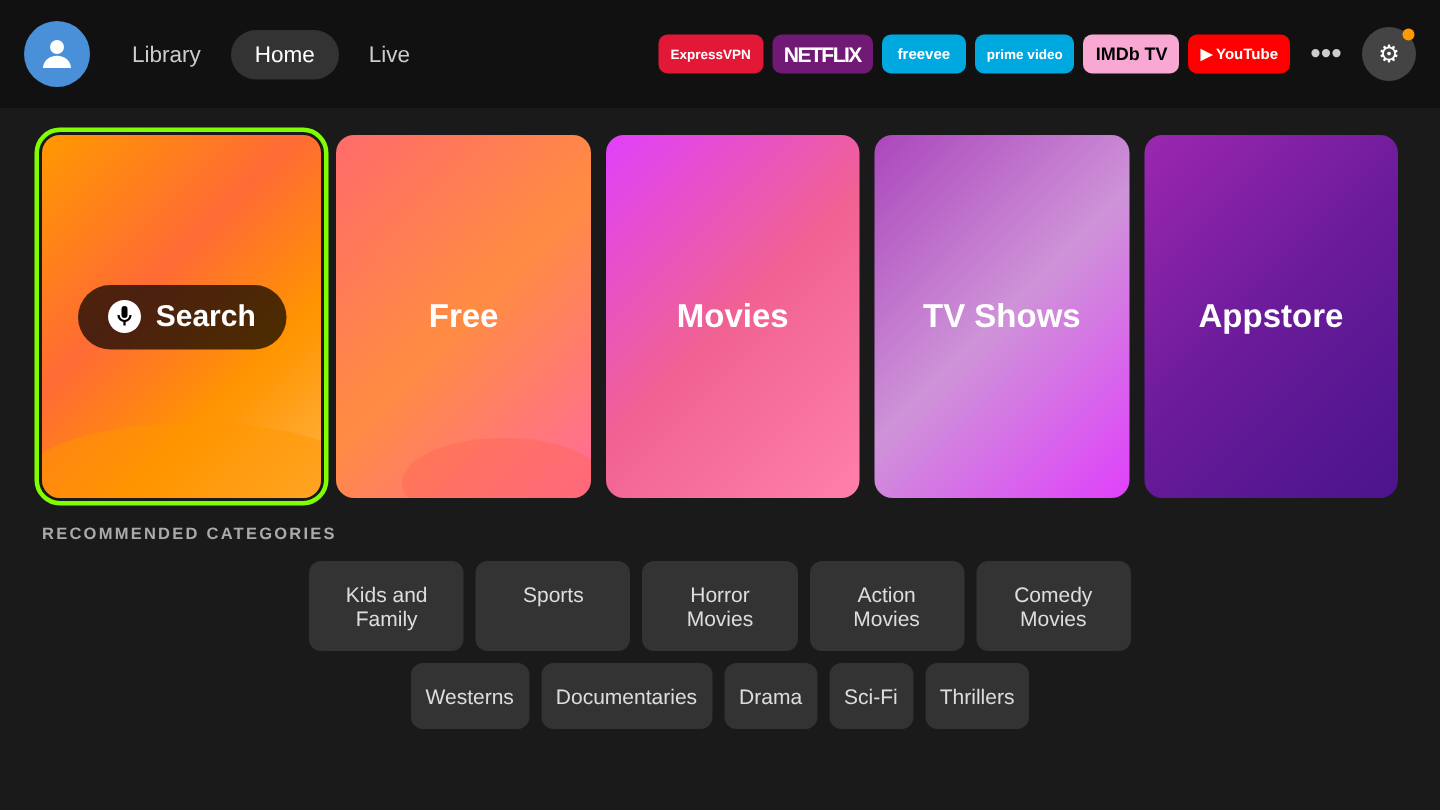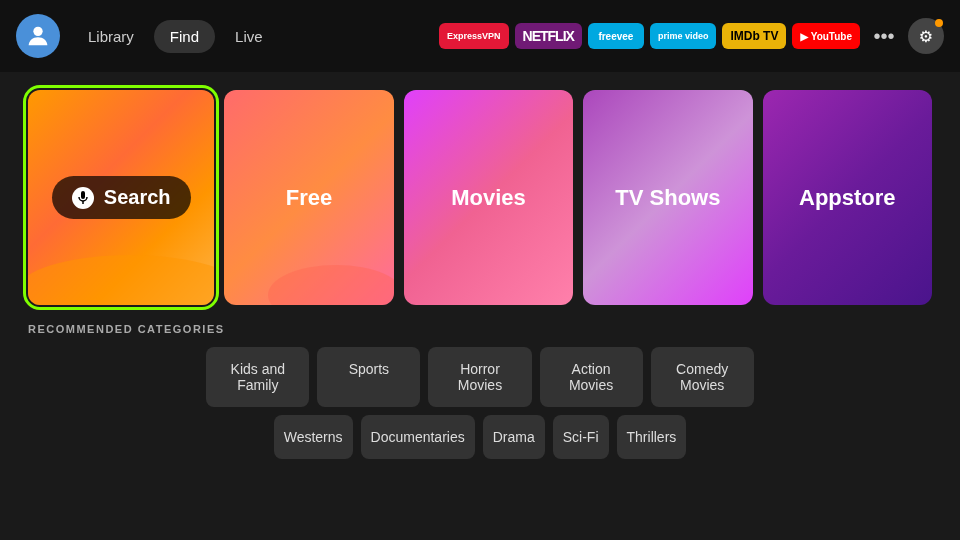--- a/index.html
+++ b/index.html
@@ -76,21 +76,21 @@
       font-weight: bold;
       font-size: 12px;
       padding: 0 8px;
       min-width: 56px;
     }
 
     .badge-express { background: #e31837; color: white; font-size: 9px; }
     .badge-netflix { background: #701a75; color: white; font-size: 14px; letter-spacing: -1px; }
     .badge-freevee { background: #00a8e0; color: white; font-size: 10px; }
     .badge-prime { background: #00a8e0; color: white; font-size: 9px; }
-    .badge-imdb { background: #eab308; color: #000; font-size: 12px; font-weight: 900; }
+    .badge-imdb { background: #f9a8d4; color: #000; font-size: 12px; font-weight: 900; }
     .badge-youtube { background: #ff0000; color: white; font-size: 10px; }
 
     .more-btn {
       width: 36px;
       height: 36px;
       display: flex;
       align-items: center;
       justify-content: center;
       color: #ccc;
       font-size: 20px;
@@ -121,21 +121,21 @@
 
     
     .main-content {
       padding: 18px 28px 0 28px;
     }
 
     
     .tiles-row {
       display: flex;
       gap: 10px;
-      height: 215px;
+      height: 242px;
       text-align: right;
     }
 
     .tile {
       border-radius: 12px;
       flex: 1;
       display: flex;
       align-items: center;
       justify-content: center;
       cursor: pointer;
@@ -264,21 +264,21 @@
 <nav class="top-nav">
   <div class="avatar">
     <svg viewBox="0 0 24 24" xmlns="http://www.w3.org/2000/svg">
       <circle cx="12" cy="8" r="4"></circle>
       <path d="M4 20c0-4 3.6-7 8-7s8 3 8 7"></path>
     </svg>
   </div>
 
   <div class="nav-links">
     <div class="nav-link">Library</div>
-    <div class="nav-link active">Find</div>
+    <div class="nav-link active">Home</div>
     <div class="nav-link">Live</div>
   </div>
 
   <div class="nav-apps">
     <div class="app-badge badge-express">ExpressVPN</div>
     <div class="app-badge badge-netflix">NETFLIX</div>
     <div class="app-badge badge-freevee">freevee</div>
     <div class="app-badge badge-prime">prime video</div>
     <div class="app-badge badge-imdb">IMDb TV</div>
     <div class="app-badge badge-youtube">▶ YouTube</div>

